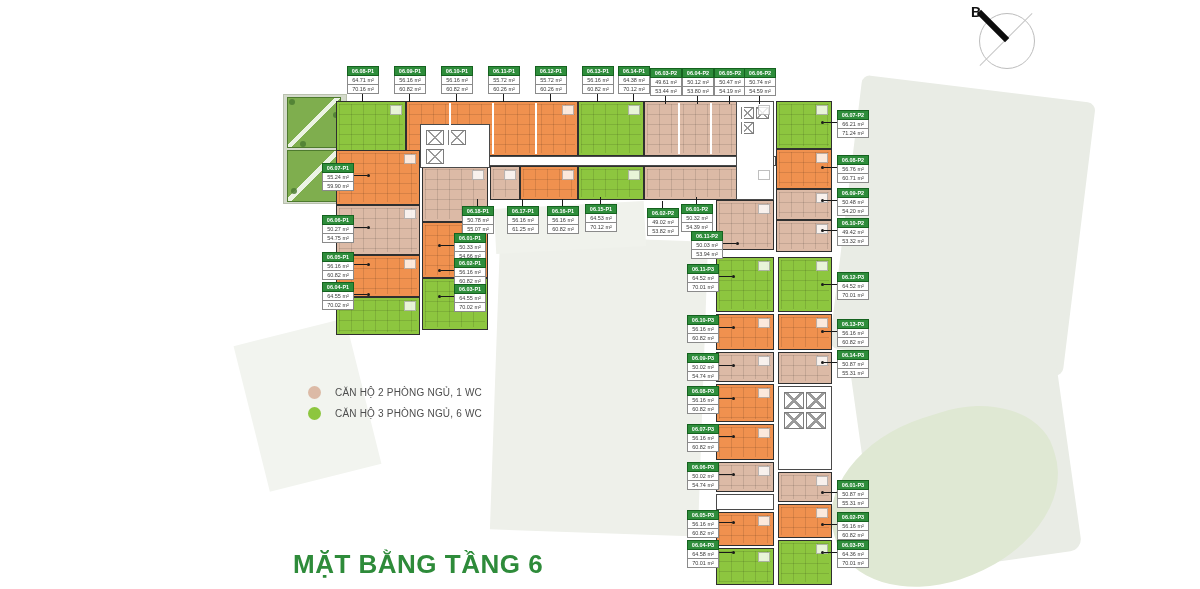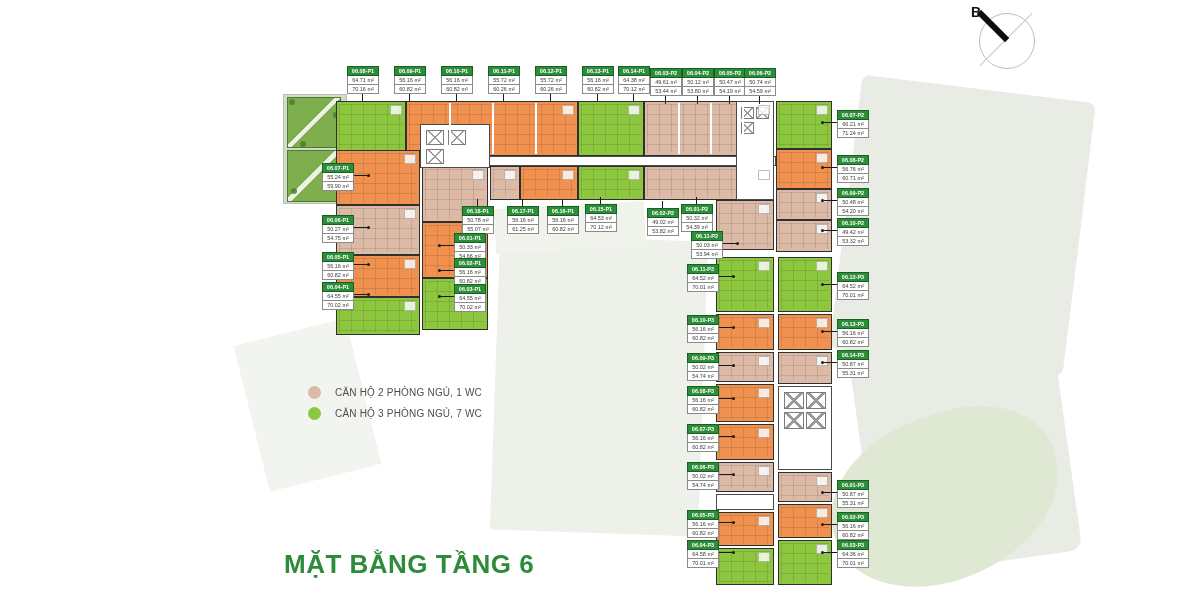--- a/index.html
+++ b/index.html
@@ -49,21 +49,21 @@
   .lead-left{right:100%;top:12px;width:13px;height:1px;}
   .lead-right{left:100%;top:12px;width:13px;height:1px;}
   .lead-left::before{content:"";position:absolute;left:-3px;top:-1px;width:3px;height:3px;border-radius:50%;background:#1a1a1a;}
   .lead-right::before{content:"";position:absolute;right:-3px;top:-1px;width:3px;height:3px;border-radius:50%;background:#1a1a1a;}
   
   .legend{position:absolute;left:308px;top:382px;z-index:7;}
   .legend-row{display:flex;align-items:center;height:21px;}
   .legend-dot{width:13px;height:13px;border-radius:50%;margin-right:14px;}
   .legend-label{font-size:10px;color:#4d4d4d;letter-spacing:.2px;}
   
-  .floor-title{position:absolute;left:284px;top:549px;font-size:26px;font-weight:bold;color:#2e8b3a;
+  .floor-title{position:absolute;left:293px;top:549px;font-size:26px;font-weight:bold;color:#2e8b3a;
                letter-spacing:.5px;z-index:7;}
   
   .compass{position:absolute;left:960px;top:0;width:90px;height:80px;z-index:7;}
   .compass-b{position:absolute;left:11px;top:4px;font-size:14px;font-weight:bold;color:#111;}
   .compass-circle{position:absolute;left:19px;top:13px;width:54px;height:54px;border:1px solid #bdbdbd;border-radius:50%;}
   .compass-thin{position:absolute;left:9px;top:39px;width:74px;height:1px;background:#c7c7c7;transform:rotate(-45deg);}
   .compass-arrow{position:absolute;left:13px;top:23px;width:40px;height:6px;background:#0d0d0d;transform:rotate(45deg);}
 </style>
 </head>
 <body>
@@ -409,21 +409,21 @@
   </div>
     </div>
 
   <div class="legend">
     <div class="legend-row">
       <div class="legend-dot" style="background: rgb(220, 186, 166);"></div>
       <div class="legend-label">CĂN HỘ 2 PHÒNG NGỦ, 1 WC</div>
     </div>
     <div class="legend-row">
       <div class="legend-dot" style="background: rgb(141, 198, 63);"></div>
-      <div class="legend-label">CĂN HỘ 3 PHÒNG NGỦ, 7 WC</div>
+      <div class="legend-label">CĂN HỘ 3 PHÒNG NGỦ, 6 WC</div>
     </div>
   </div>
 
   <div class="floor-title">MẶT BẰNG TẦNG 6</div>
 
   <div class="compass">
     <div class="compass-b">B</div>
     <div class="compass-circle"></div>
     <div class="compass-thin"></div>
     <div class="compass-arrow"></div>

